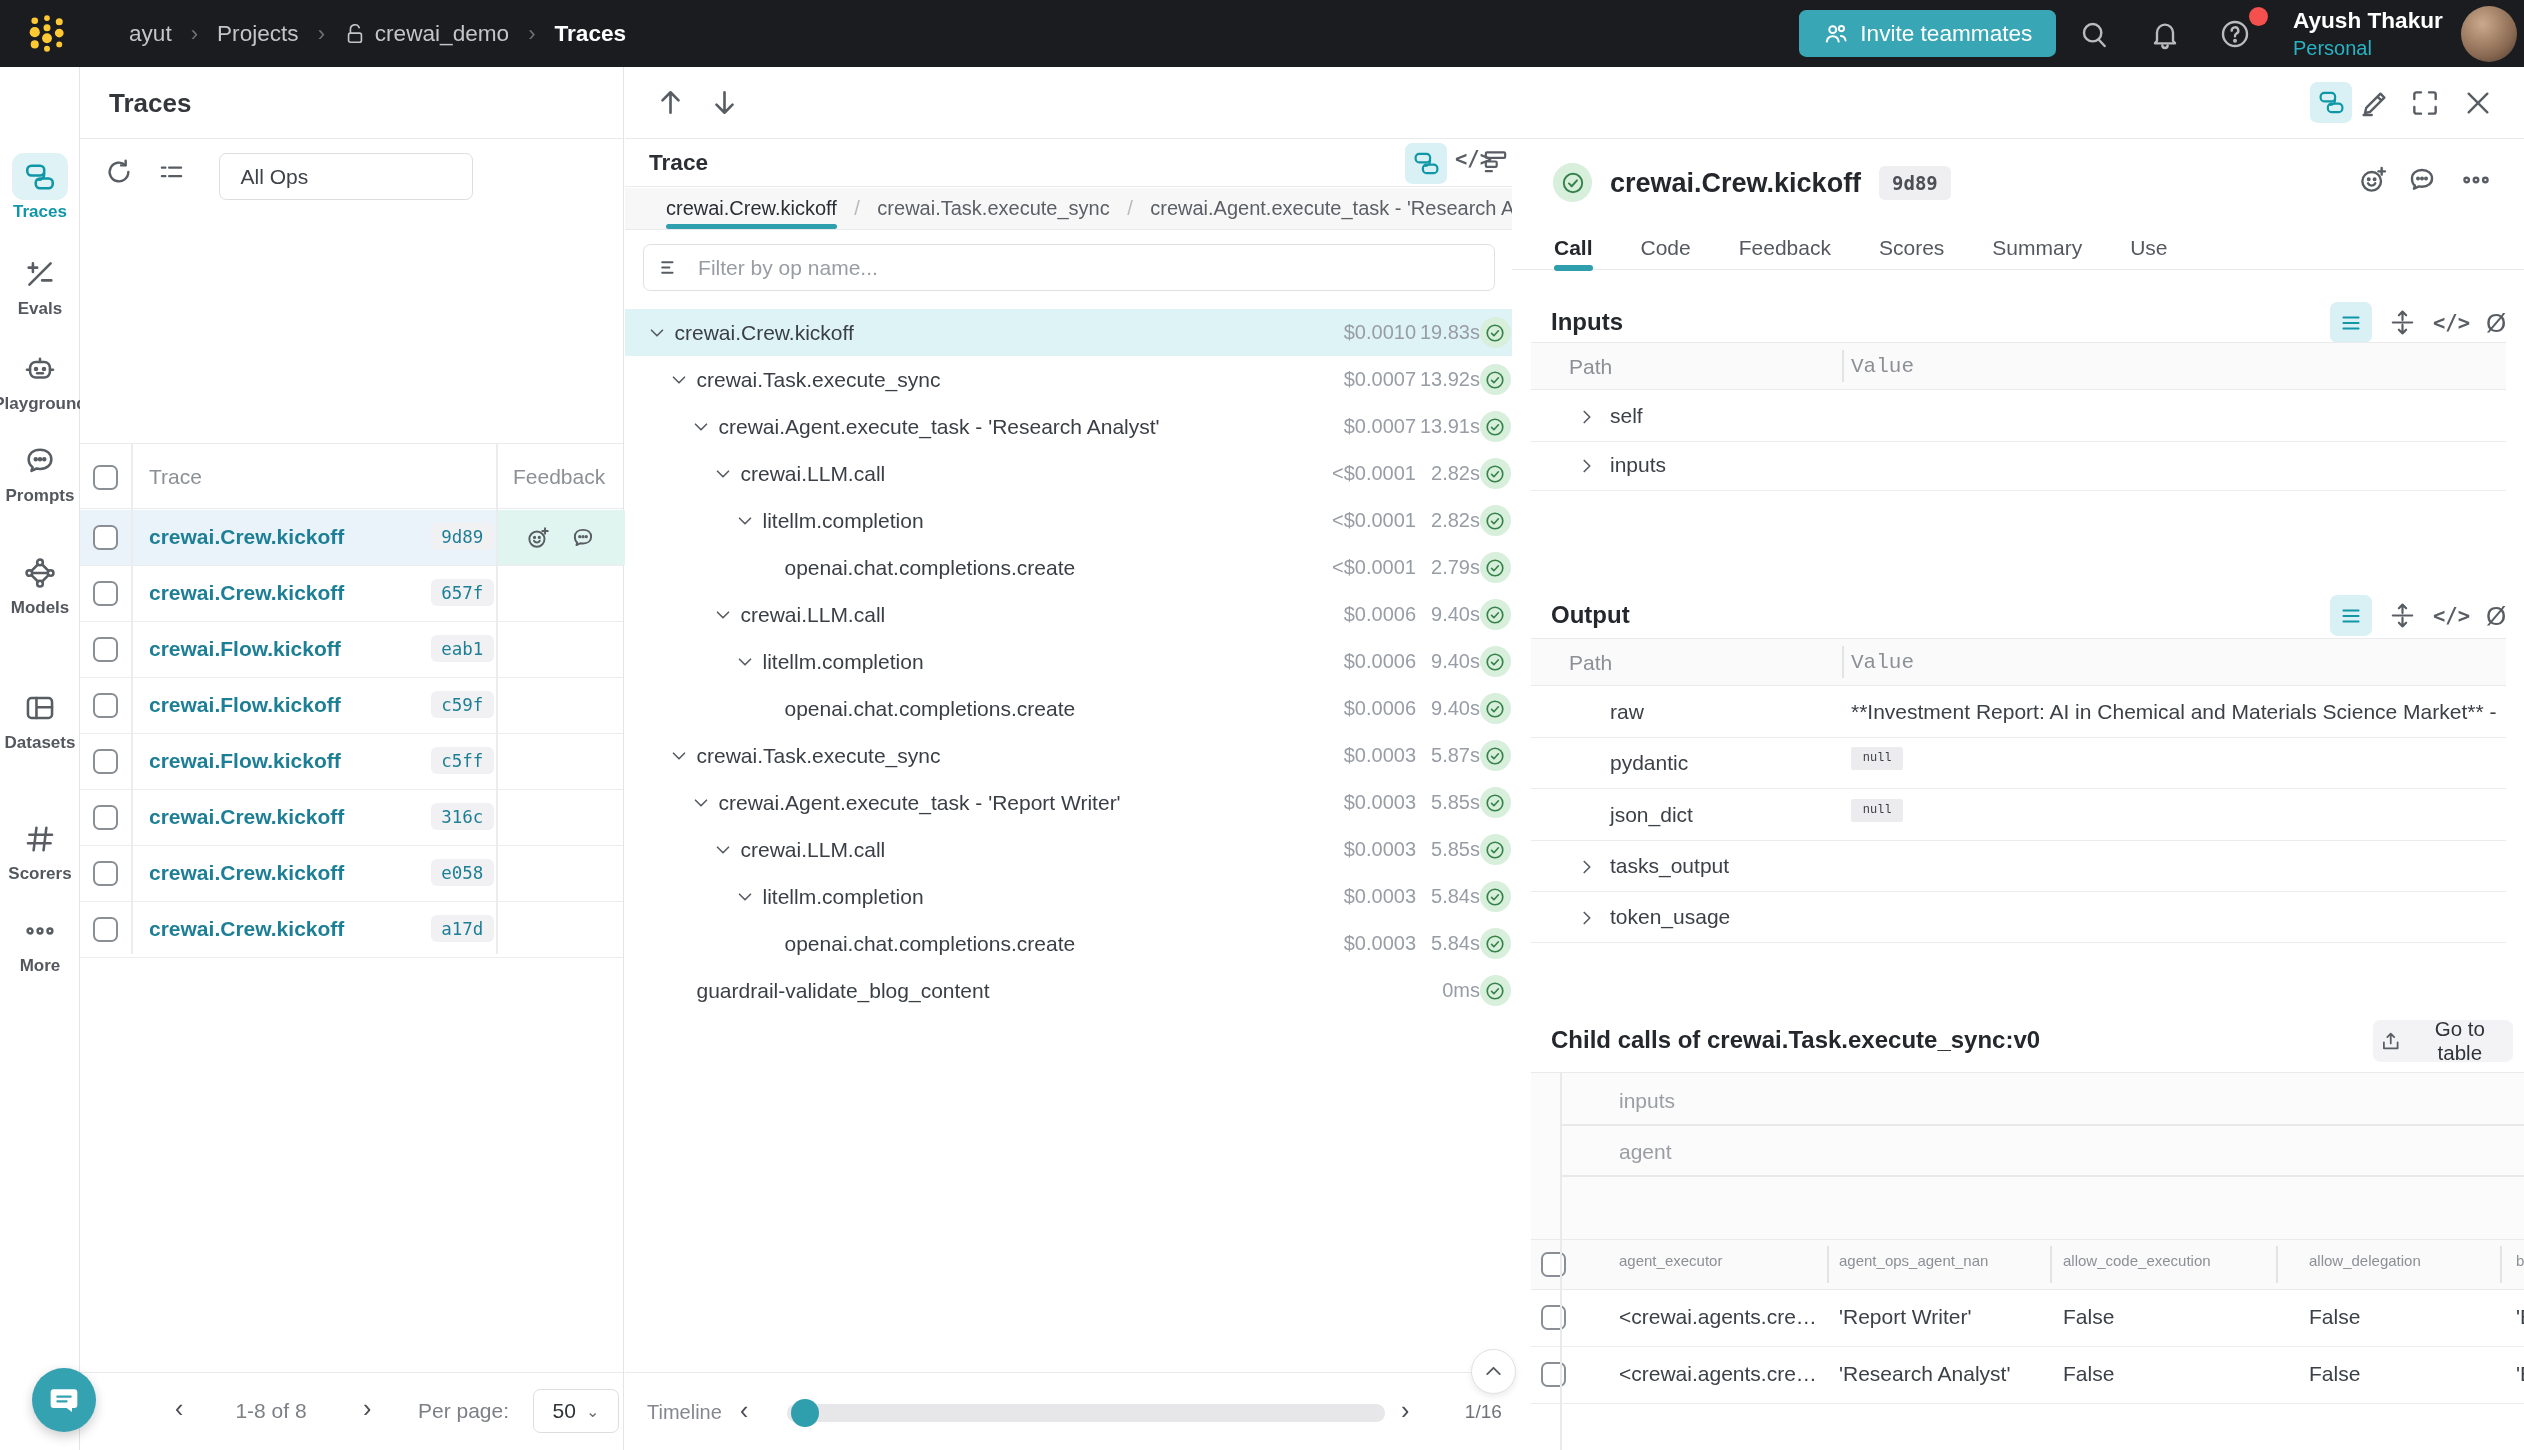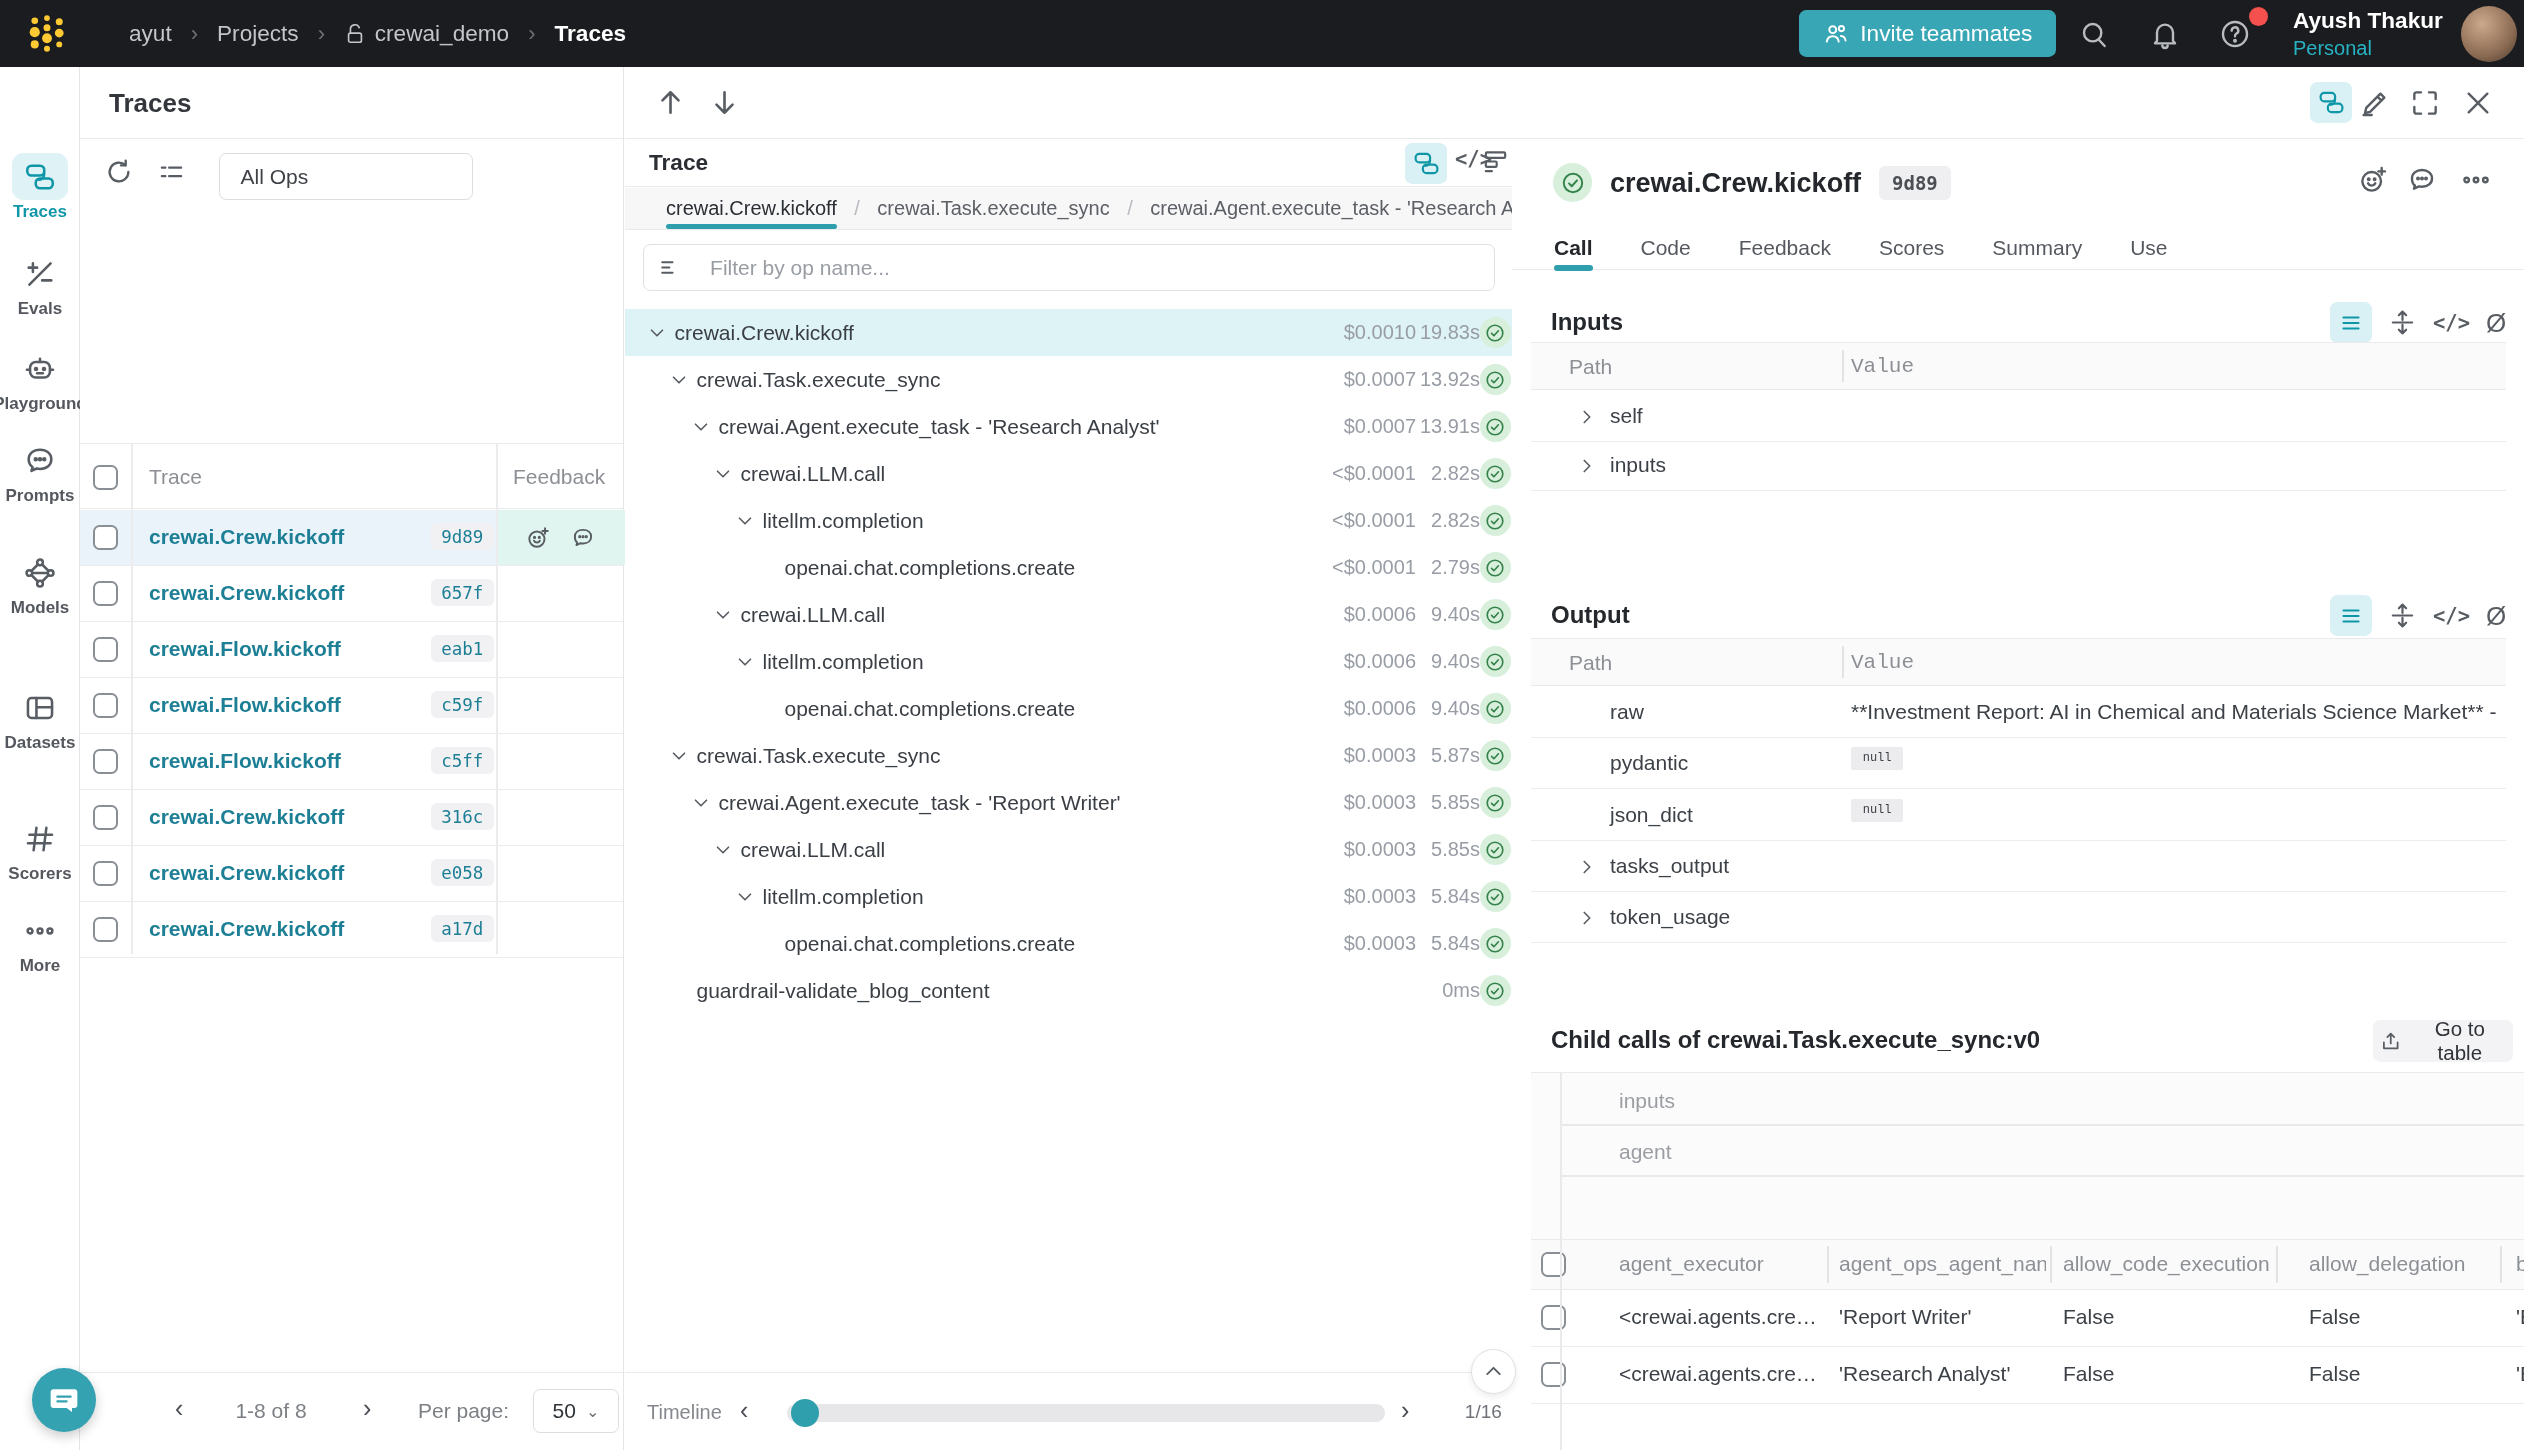--- a/index.html
+++ b/index.html
@@ -97,21 +97,21 @@
   .mp-ico3{position:absolute;left:856px;top:8px;}
   .code-glyph{font-family:"DejaVu Sans Mono",monospace;font-size:20.5px;color:#585d63;font-weight:700;}
   .mp-tabs{position:absolute;left:0;top:121px;right:0;height:42px;background:#f7f7f8;border-bottom:1.5px solid #e9eaec;
            display:flex;align-items:center;padding-left:41px;gap:17.5px;white-space:nowrap;overflow:hidden;
            font-size:20px;color:#5c6066;}
   .mp-tab{position:relative;height:100%;display:flex;align-items:center;cursor:pointer;flex-shrink:0;}
   .mp-tab.active::after{content:"";position:absolute;left:0;right:0;bottom:0;height:5.1px;background:#2f9fad;border-radius:2.9px;}
   .mp-tab.active{color:#2b2f34;}
   .tab-sep{color:#b7babe;flex-shrink:0;}
   .mp-filter{position:absolute;left:17.5px;top:177px;width:852px;height:47px;border:1.5px solid #dfe0e3;border-radius:7.3px;
-             display:flex;align-items:center;padding-left:14.6px;gap:25px;}
+             display:flex;align-items:center;padding-left:14.6px;gap:13px;}
   .mp-filter input{border:none;outline:none;font-size:21px;font-family:inherit;flex:1;color:#2e3338;background:transparent;}
   .mp-filter input::placeholder{color:#989ca3;}
   .tree{position:absolute;left:0;top:242px;right:0;}
   .tree-row{position:relative;height:47px;display:flex;align-items:center;
             padding-left:calc(20.5px + var(--indent,0)*22px);cursor:pointer;}
   .tree-row.selected{background:#def3f5;}
   .tw-chevron{width:29px;flex-shrink:0;}
   .tree-row.leaf .tw-chevron{visibility:hidden;}
   .tw-name{font-size:21px;color:#3a3f45;white-space:nowrap;overflow:hidden;}
   .tw-cost{position:absolute;right:96px;width:124px;text-align:right;font-size:20px;color:#989da5;}
@@ -170,21 +170,21 @@
            color:#3c4046;background:#ececee;border-radius:2px;padding:4.4px 11.7px;}
   .child-btn{position:absolute;left:861px;top:953px;width:140px;height:42px;background:#f3f3f5;border:none;
              border-radius:7.3px;font-size:20.5px;font-family:inherit;color:#2f3338;display:flex;align-items:center;
              justify-content:center;gap:10.2px;cursor:pointer;}
   .ct{position:absolute;left:19px;right:0;top:1005px;bottom:0;border-top:1.5px solid #eaeaec;background:#fff;overflow:hidden;}
   .ct-groups{position:absolute;left:0;right:0;top:0;height:166px;background:#fbfbfc;}
   .ct-cbline{position:absolute;left:29px;top:0;bottom:0;width:1.5px;background:#eaeaec;}
   .ct-group-label{position:absolute;left:88px;font-size:21px;color:#9a9da2;}
   .ct-hline{position:absolute;left:29px;right:0;height:1.5px;background:#e8e9eb;}
   .ct-header{position:absolute;left:0;right:0;top:166px;height:51px;background:#fafafb;border-top:1.5px solid #eaeaec;
-             border-bottom:1.5px solid #eaeaec;font-size:21px;color:#8c9095;}
+             border-bottom:1.5px solid #eaeaec;font-size:15px;color:#8c9095;}
   .ct-header .checkbox{position:absolute;left:10.2px;top:12.4px;}
   .ct-col{position:absolute;top:12.4px;white-space:nowrap;overflow:hidden;}
   .c1{left:88px;width:207px;} .c2{left:308px;width:207px;} .c3{left:532px;width:212px;}
   .c4{left:758px;width:212px;margin-left:20px;} .c5{left:985px;width:29px;}
   .ct-vline{position:absolute;top:5.8px;bottom:5.8px;width:1.5px;background:#e2e3e5;}
   .ct-row{position:absolute;left:0;right:0;height:57px;border-bottom:1.5px solid #ececee;font-size:21px;color:#3c4147;}
   .ct-row .checkbox{position:absolute;left:10.2px;top:15.3px;}
   .ct-cell{position:absolute;top:15.3px;white-space:nowrap;overflow:hidden;}
 
   .intercom{position:absolute;left:32px;top:1368px;width:64px;height:64px;border-radius:50%;background:#35a2b2;

